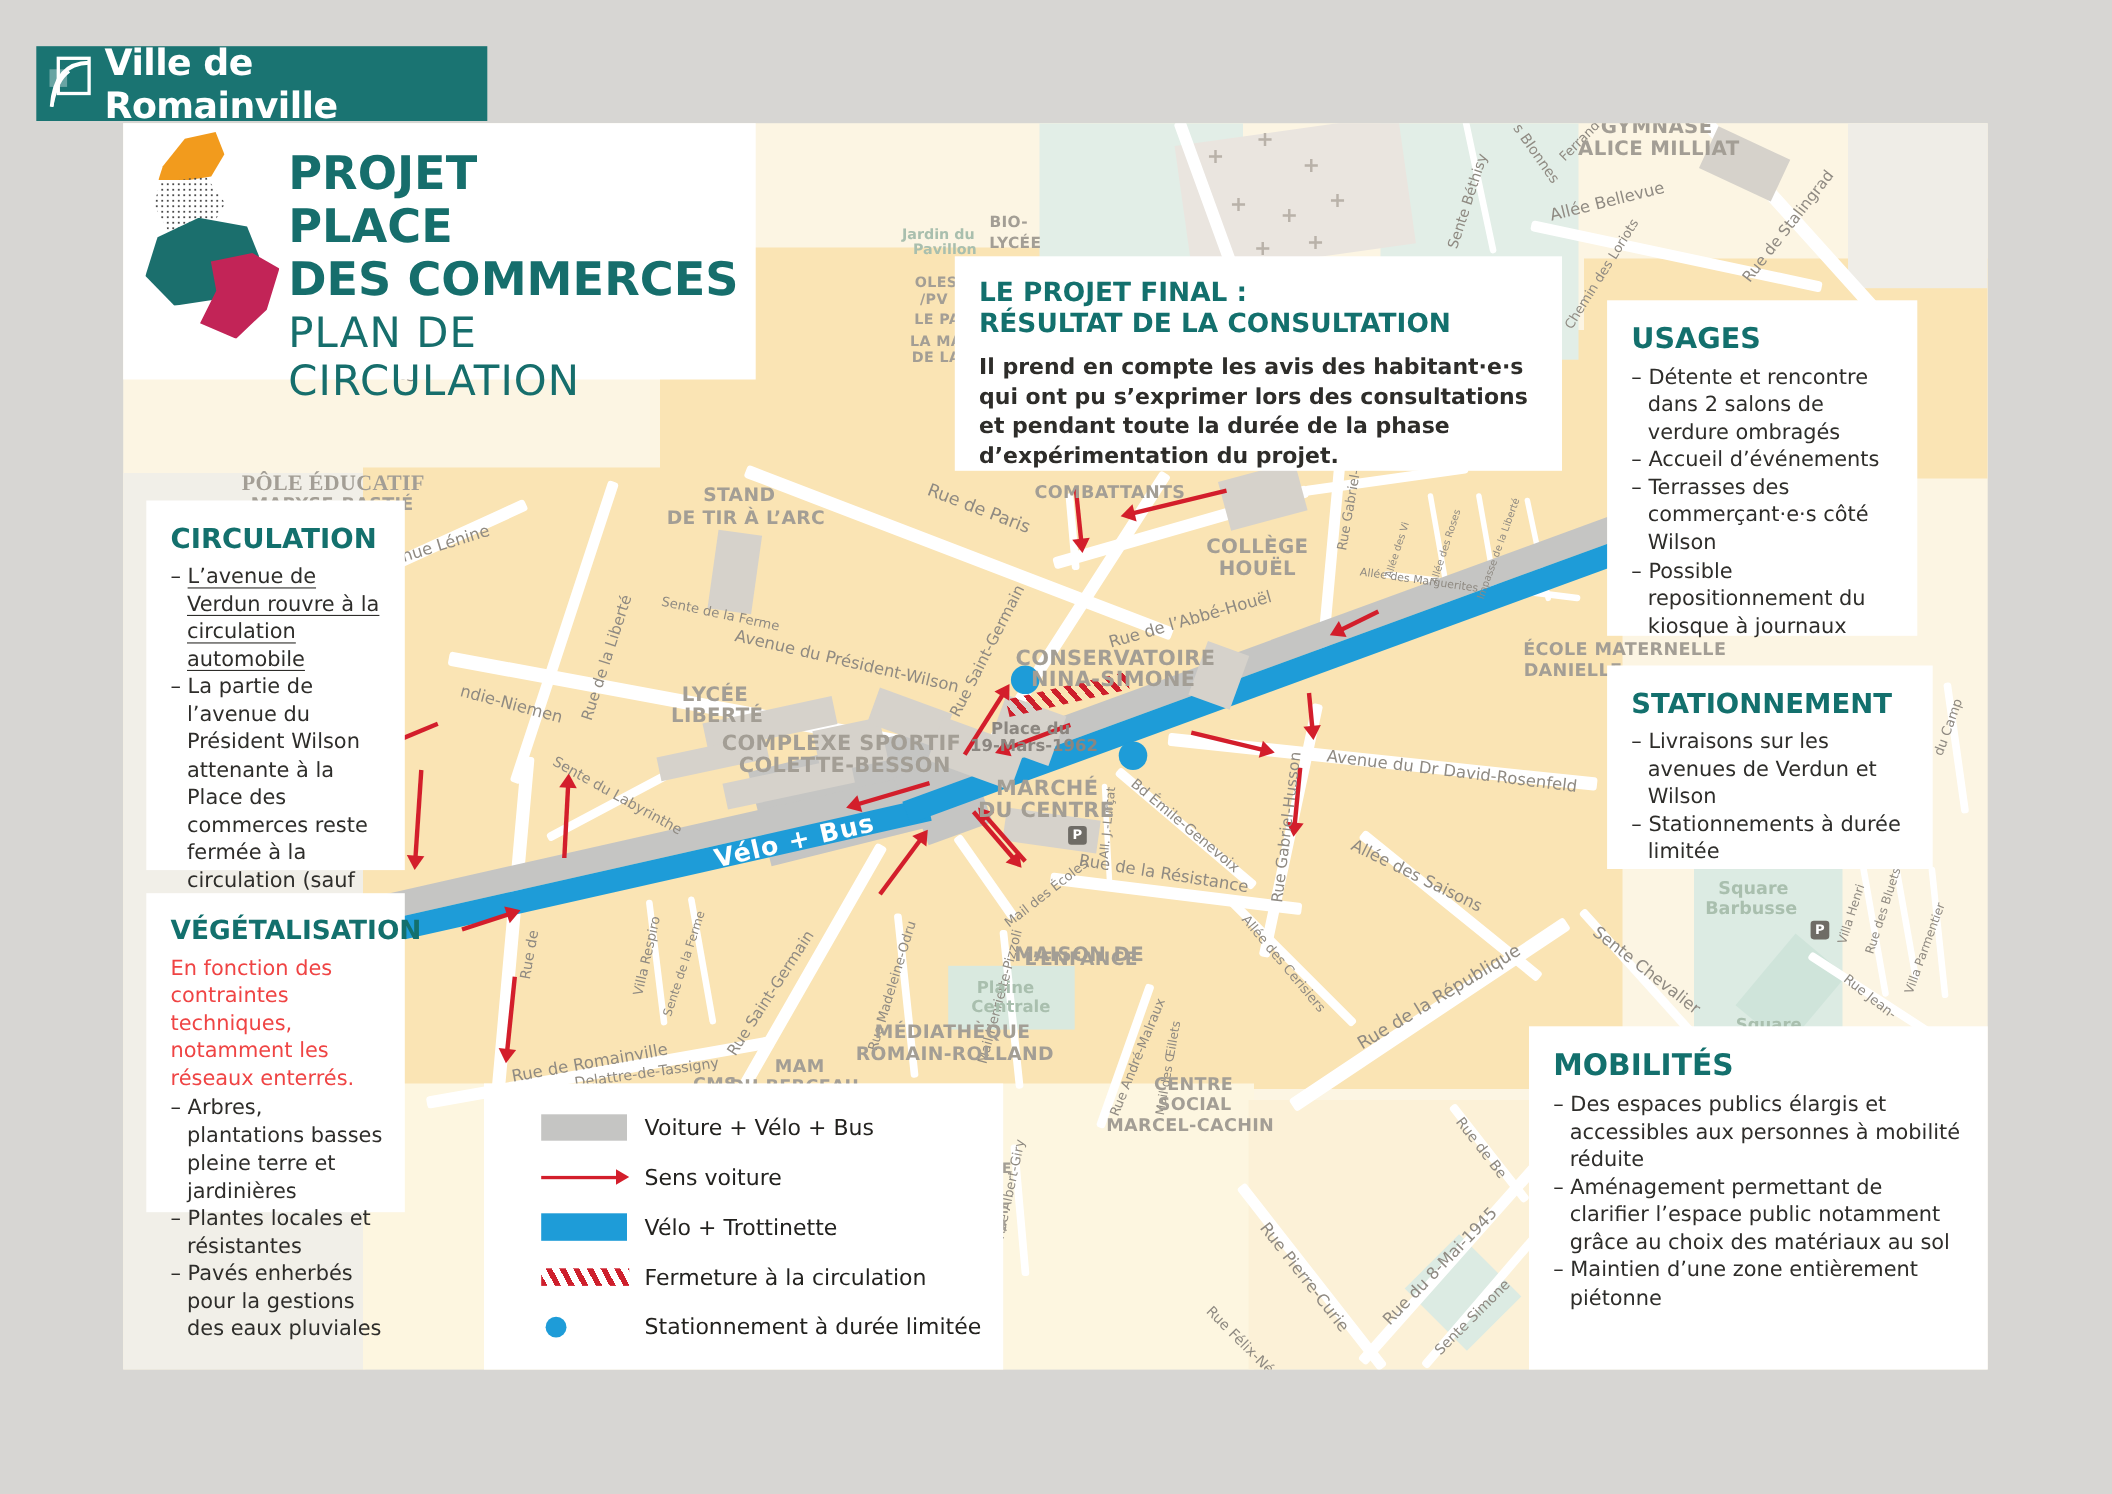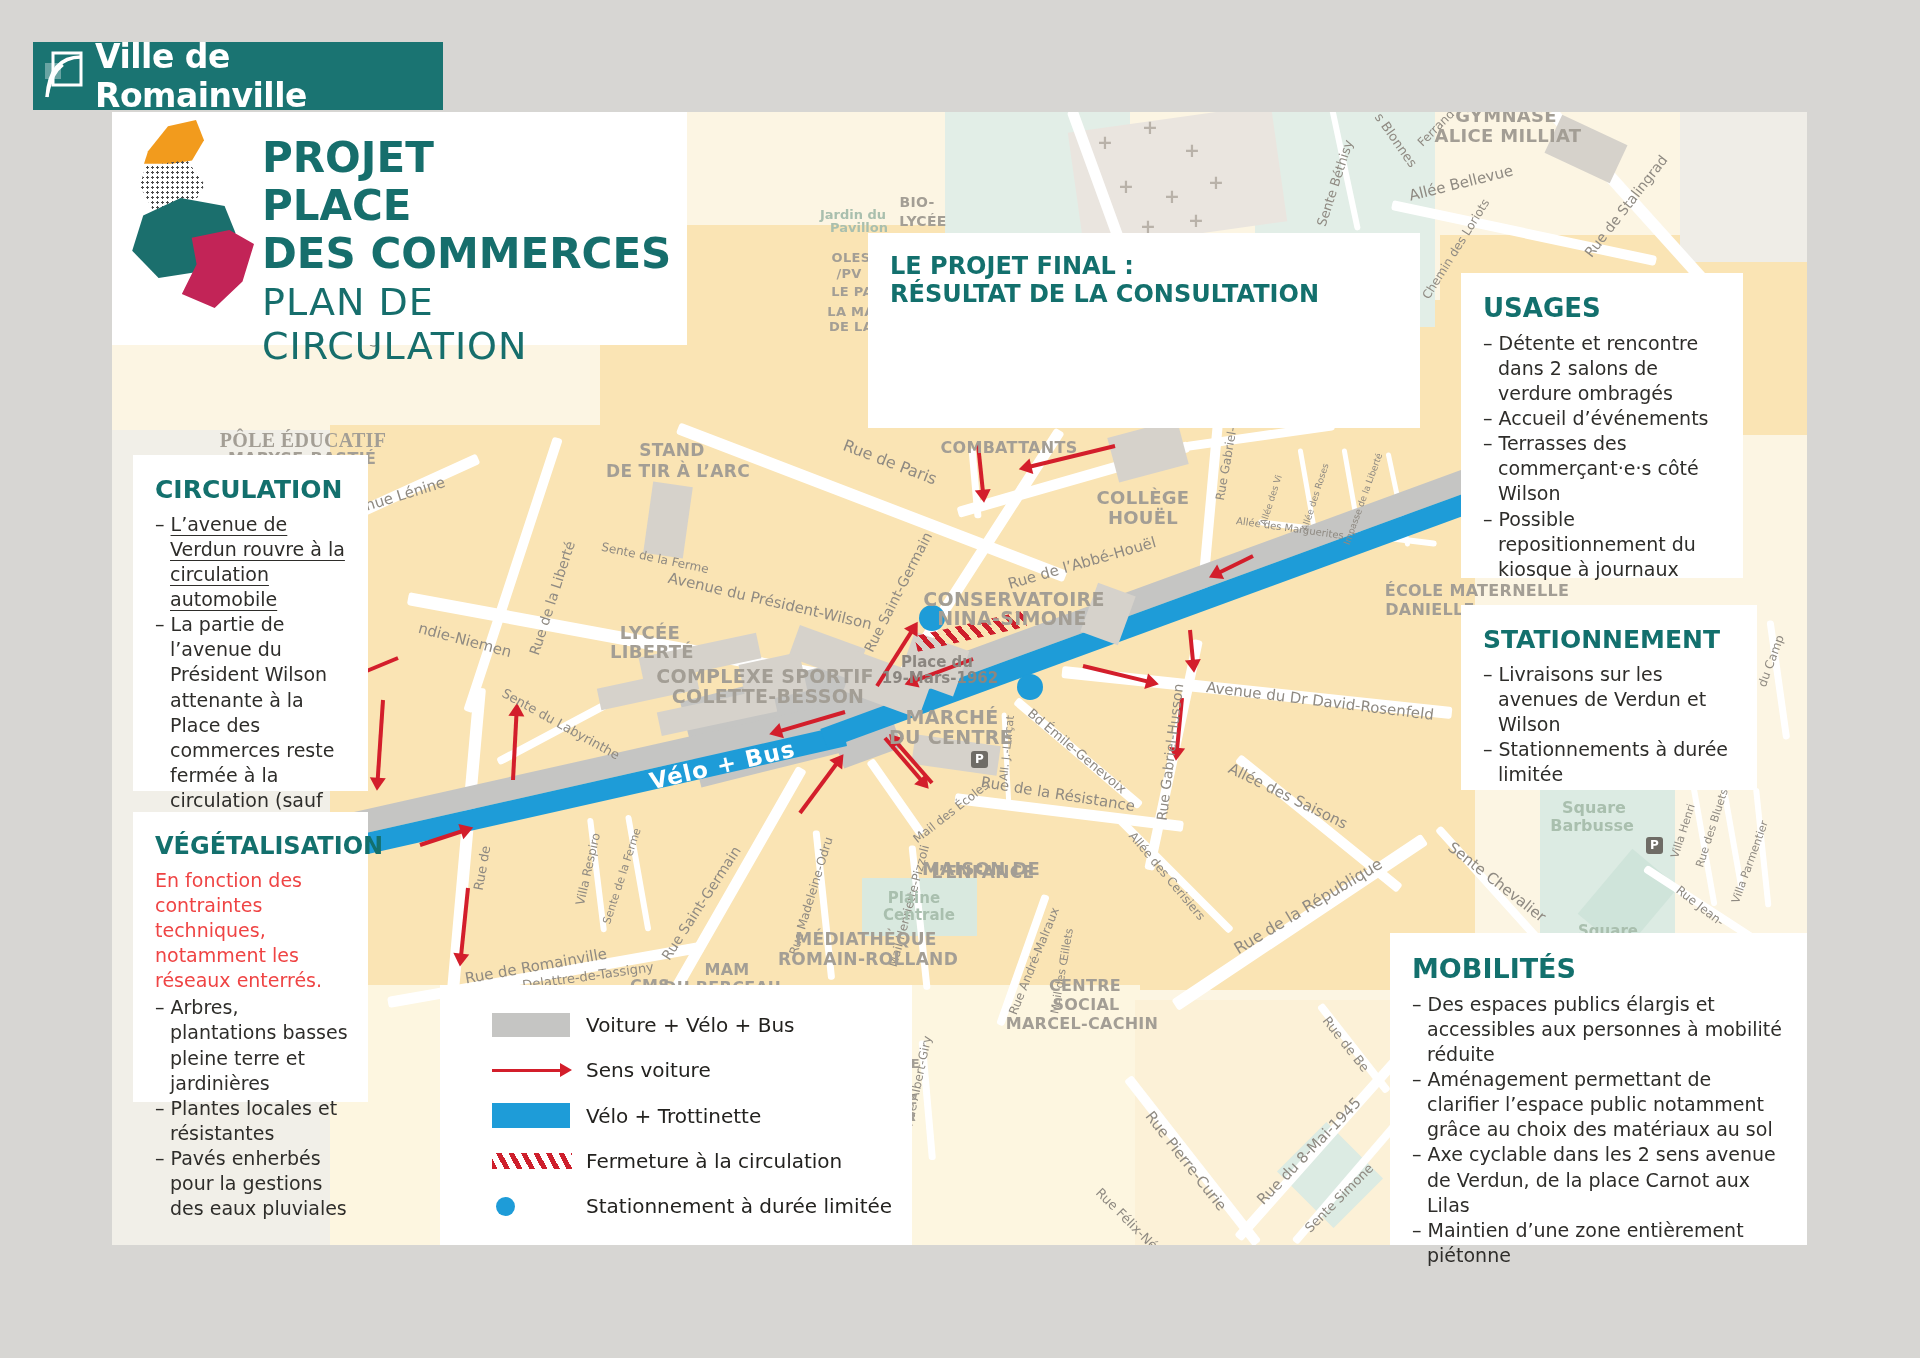--- a/index.html
+++ b/index.html
@@ -344,20 +344,21 @@
       <div>DES COMMERCES</div>
     </div>
     <div class="t-sub">PLAN DE CIRCULATION</div>
   </div>
 
   <div class="panel" id="p-projet" style="left:868px;top:233px;width:552px;height:195px;">
     <h2>
       <span>LE PROJET FINAL :</span><br>
       <span>RÉSULTAT DE LA CONSULTATION</span>
     </h2>
+    <div class="body">Il prend en compte les avis des habitant·e·s qui ont pu s’exprimer lors des consultations et pendant toute la durée de la phase d’expérimentation du projet.</div>
   </div>
 
   <div class="panel" id="p-usages" style="left:1461px;top:273px;width:282px;height:305px;">
     <h2 style="font-size:26px;">USAGES</h2>
     <ul>
         <li>Détente et rencontre dans 2 salons de verdure ombragés</li>
         <li>Accueil d’événements</li>
         <li>Terrasses des commerçant·e·s côté Wilson</li>
         <li>Possible repositionnement du kiosque à journaux</li>
       </ul>
@@ -387,21 +388,20 @@
         <li>Plantes locales et résistantes</li>
         <li>Pavés enherbés pour la gestions des eaux pluviales</li>
       </ul>
   </div>
 
   <div class="panel" id="p-mobilites" style="left:1390px;top:933px;width:417px;height:312px;">
     <h2>MOBILITÉS</h2>
     <ul>
         <li>Des espaces publics élargis et accessibles aux personnes à mobilité réduite</li>
         <li>Aménagement permettant de clarifier l’espace public notamment grâce au choix des matériaux au sol</li>
-        <li>Axe cyclable dans les 2 sens avenue de Verdun, de la place Carnot aux Lilas</li>
         <li>Maintien d’une zone entièrement piétonne</li>
       </ul>
   </div>
 
   <div id="legend">
       <div class="leg-row">
         <span class="leg-sw">
           <span class="sw-road"></span>
         </span>
         <span class="leg-label">Voiture + Vélo + Bus</span>

